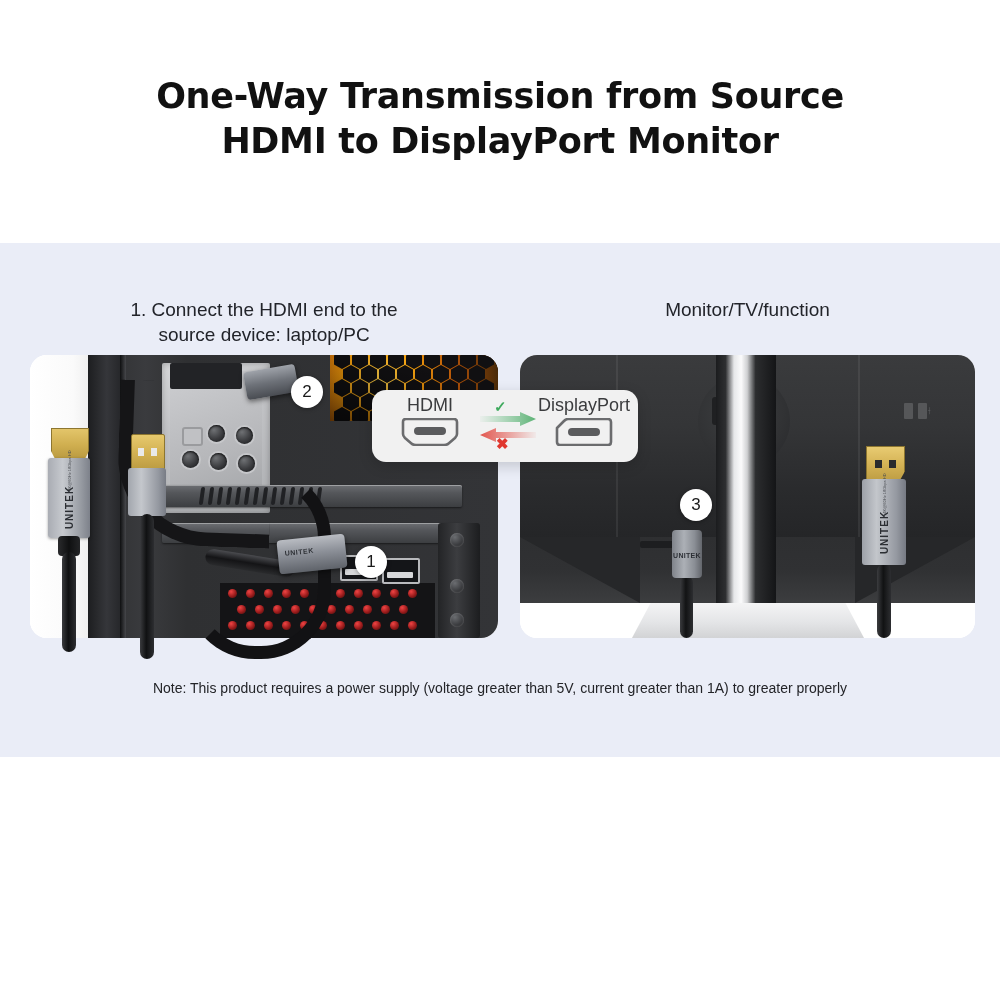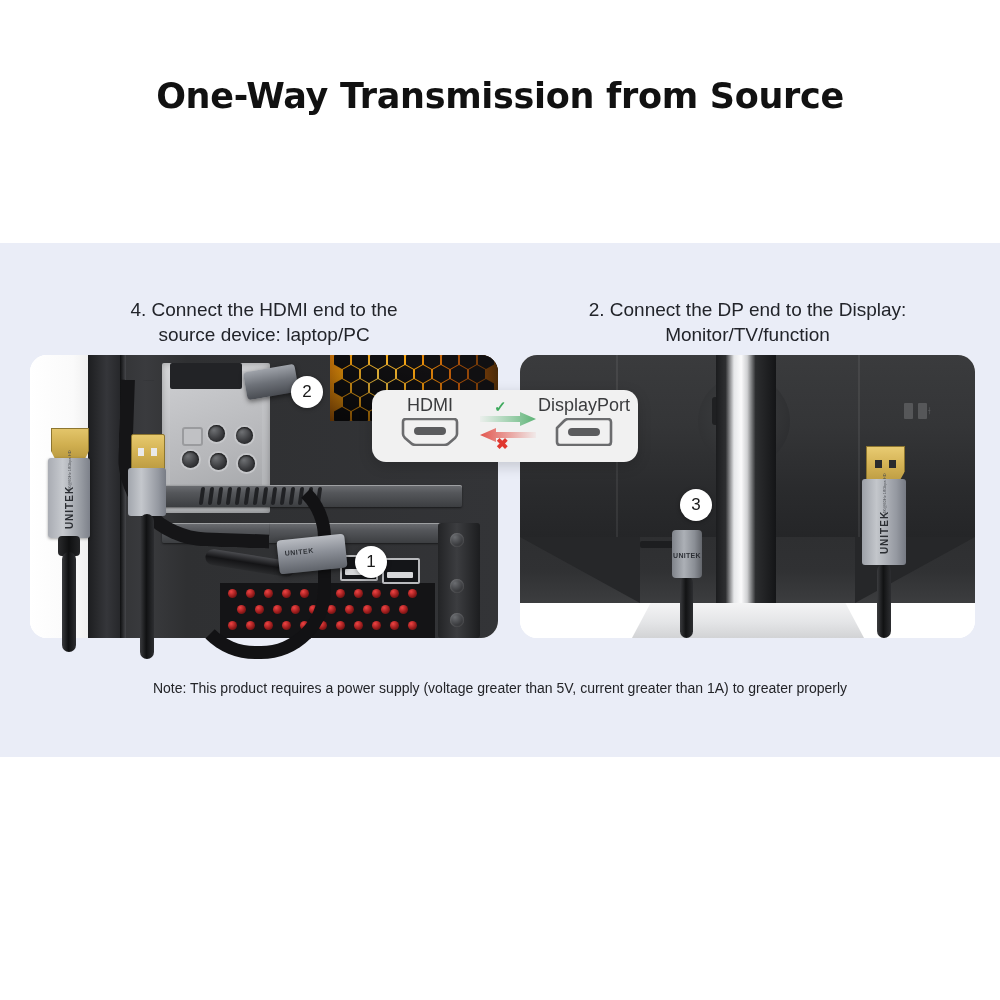--- a/index.html
+++ b/index.html
@@ -452,31 +452,31 @@
     font-family: "Liberation Sans", sans-serif;
   }
 </style>
 </head>
 <body>
 
 <div class="page">
 
   <div class="title-block">
     <div class="title-line">One-Way Transmission from Source</div>
+    <div class="title-line">HDMI to DisplayPort Monitor</div>
   </div>
 
   <div class="band"></div>
 
   <div class="caption caption-left">
-    <div>4. Connect the HDMI end to the</div>
+    <div>1. Connect the HDMI end to the</div>
     <div>source device: laptop/PC</div>
   </div>
 
   <div class="caption caption-right">
-    <div>2. Connect the DP end to the Display:</div>
     <div>Monitor/TV/function</div>
   </div>
 
   <div class="card card-left">
     <div class="pc-bg"></div>
     <div class="pc-white-strip"></div>
     <div class="pc-case"></div>
     <div class="pc-rail"></div>
     <div class="pc-rail-edge"></div>
 

